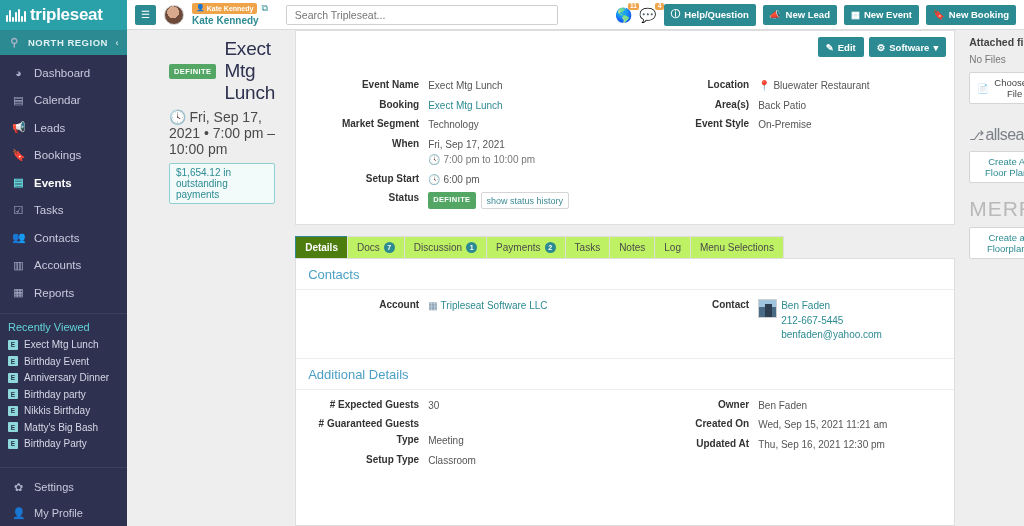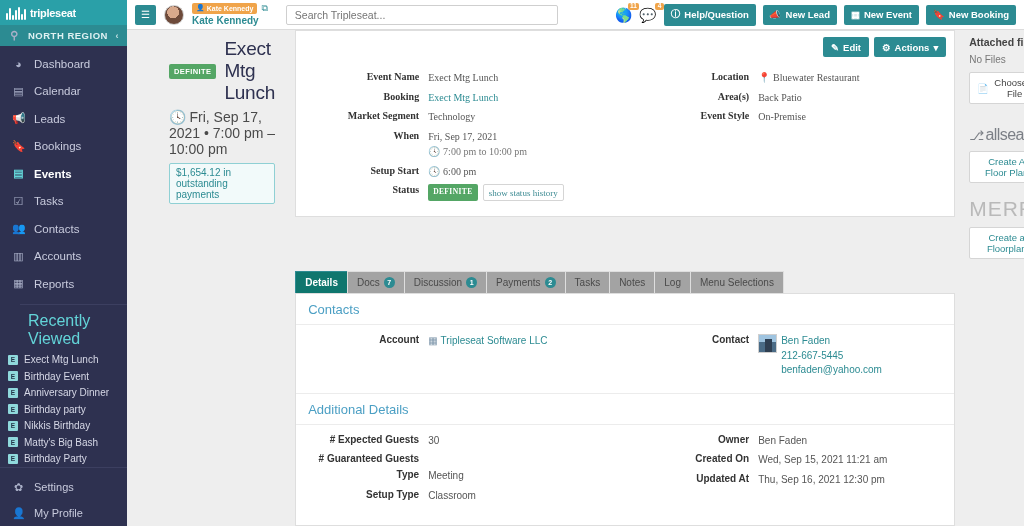--- a/index.html
+++ b/index.html
@@ -26,21 +26,21 @@
     display: flex; align-items: center;
     padding-left: 6px; gap: 4px;
     overflow: hidden;
   }
   .brand-mark { display: flex; align-items: flex-end; gap: 1px; height: 14px; }
   .brand-mark i { display: block; width: 2px; background: #fff; border-radius: 1px; }
   .brand-mark i:nth-child(1){height:7px} .brand-mark i:nth-child(2){height:12px}
   .brand-mark i:nth-child(3){height:5px} .brand-mark i:nth-child(4){height:10px}
   .brand-mark i:nth-child(5){height:13px} .brand-mark i:nth-child(6){height:6px}
   .brand-mark i:nth-child(7){height:11px}
-  .brand-text { color: #fff; font-size: 11px; font-weight: bold; letter-spacing: -0.3px; }
+  .brand-text { color: #fff; font-size: 17px; font-weight: bold; letter-spacing: -0.3px; }
 
   .region {
     height: 25px; background: #2c8b92;
     display: flex; align-items: center;
     padding: 0 8px; gap: 7px;
     color: #dff1f2; font-size: 9.5px;
     font-weight: bold; letter-spacing: 0.5px;
   }
   .region .reg-label { flex: 1; }
   .region .chev { font-size: 9px; opacity: .85; }
@@ -49,25 +49,24 @@
   .nav-item {
     display: flex; align-items: center; gap: 9px;
     padding: 0 12px; height: 27.5px;
     color: #c8cbdd; font-size: 11.5px;
   }
   .nav-item.active { color: #ffffff; font-weight: bold; }
   .nav-item.active .nico { color: #63d4d8; }
   .nico { width: 13px; text-align: center; font-size: 11px; color: #aab0c8; flex: 0 0 13px; }
 
   .rv-head {
-    color: #63d4d8; font-size: 16px;
+    color: #63d4d8; font-size: 11px;
     padding: 7px 0 4px 8px;
     border-top: 1px solid #3c3f60;
     margin-top: 6px;
-    margin-left: 20px;
   }
   .rv-item {
     display: flex; align-items: center; gap: 6px;
     padding: 0 8px; height: 16.5px;
     color: #d6d8e6; font-size: 10px;
   }
   .rv-badge {
     width: 10px; height: 10px; flex: 0 0 10px;
     background: #8fd9dc; color: #24374a;
     font-size: 6.5px; font-weight: bold;
@@ -158,21 +157,21 @@
 
   .detail-card { padding: 8px 12px 10px; position: relative; }
   .actions { position: absolute; top: 6px; right: 8px; display: flex; gap: 5px; }
   .abtn {
     background: #2c8b92; color: #fff;
     font-size: 9.5px; font-weight: bold;
     padding: 4.5px 8px; border-radius: 2px; border: none;
     display: flex; align-items: center; gap: 4px; font-family: inherit;
   }
 
-  .dgrid { display: flex; margin-top: 32px; font-family: Liberation Serif, serif; }
+  .dgrid { display: flex; margin-top: 40px; }
   .dcol { display: flex; flex-direction: column; }
   .dcol.one { width: 355px; flex: 0 0 355px; }
   .dcol.two { flex: 1; }
   .drow { display: flex; margin-bottom: 5px; }
   .dlabel {
     font-size: 10px; font-weight: bold; color: #333;
     text-align: right; padding-right: 9px;
   }
   .dcol.one .dlabel { width: 120px; flex: 0 0 120px; }
   .dcol.two .dlabel { width: 95px; flex: 0 0 95px; }
@@ -199,26 +198,26 @@
     display: flex; align-items: center; gap: 2px;
     font-size: 16px; color: #7b7f86; letter-spacing: -0.6px;
     margin: 22px 0 7px;
   }
   .logo-merri { font-size: 21px; color: #b9b9b9; letter-spacing: 1px; margin: 14px 0 6px; }
   .wbtn.teal { color: #2c8b92; }
 
   
   .tabs { display: flex; align-items: flex-end; margin-top: 11px; }
   .tab {
-    background: #a3a3a3; border: 1px solid #dedede; border-bottom: none;
+    background: #bef264; border: 1px solid #dedede; border-bottom: none;
     font-size: 10px; color: #4a4a4a;
     padding: 5px 9px 5px; margin-right: -1px;
     display: flex; align-items: center; gap: 4px;
   }
-  .tab.active { background: #0f766e; color: #fff; font-weight: bold; border-color: #2c8b92; margin-top: 43px; }
+  .tab.active { background: #4d7c0f; color: #fff; font-weight: bold; border-color: #2c8b92; }
   .tbadge {
     background: #2c8b92; color: #fff;
     width: 11px; height: 11px; border-radius: 50%;
     font-size: 7px; font-weight: bold;
     display: flex; align-items: center; justify-content: center;
   }
 
   .panel { background: #fff; border: 1px solid #dedede; flex: 1; min-height: 0; }
   .sec-head {
     font-size: 13px; color: #4b9fc4; font-weight: normal;
@@ -409,21 +408,21 @@
         <div class="left-col">
 
           <div class="card detail-card">
             <div class="actions">
               <button class="abtn">
                 <span>✎</span>
                 <span>Edit</span>
               </button>
               <button class="abtn">
                 <span>⚙</span>
-                <span>Actions</span>
+                <span>Software</span>
                 <span>▾</span>
               </button>
             </div>
 
             <div class="dgrid">
               <div class="dcol one">
                 <div class="drow">
                   <span class="dlabel">Event Name</span>
                   <span class="dval">Exect Mtg Lunch</span>
                 </div>

